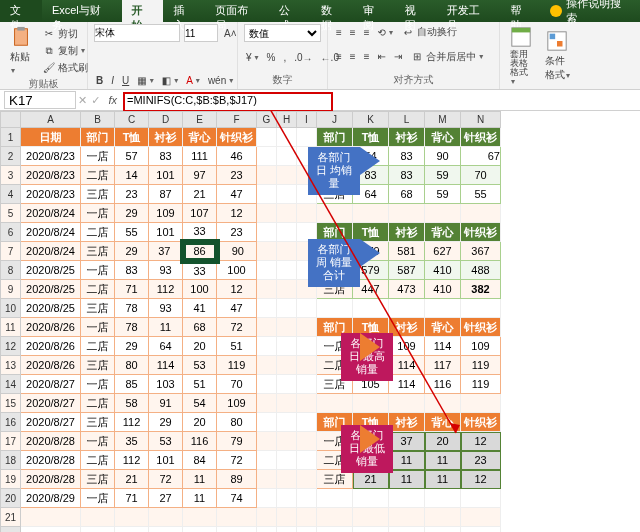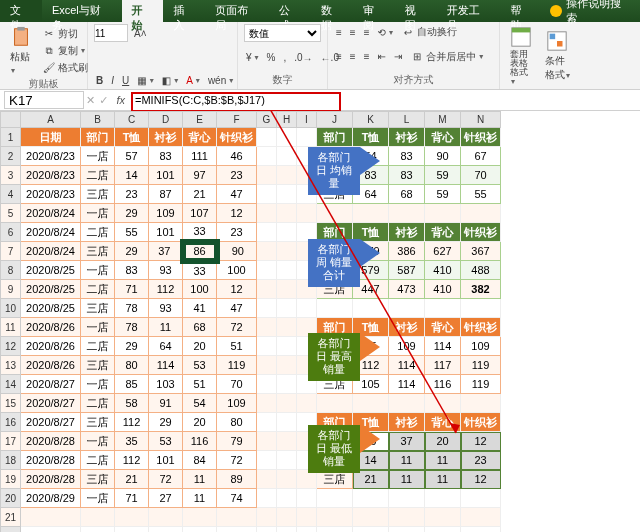--- a/index.html
+++ b/index.html
@@ -20,37 +20,37 @@
   .row { display: flex; align-items: center; gap: 4px; }
   .btn { display: flex; align-items: center; gap: 2px; padding: 1px 2px; white-space: nowrap; }
   .ic { width: 14px; height: 14px; display: inline-flex; align-items: center; justify-content: center; }
   .dd::after { content: "▾"; font-size: 8px; margin-left: 1px; color: #666; }
   .bigbtn { display: flex; flex-direction: column; align-items: center; gap: 2px; padding: 2px 4px; }
   .bigic { width: 22px; height: 22px; }
   select,input.inp { font-size: 10px; border: 1px solid #ccc; background: #fff; height: 18px; }
 
   
   .fbar { height: 21px; display: flex; align-items: center; border-bottom: 1px solid #d0d0d0; background: #fff; font-size: 11px; }
-  .namebox { width: 80px; border: 1px solid #ccc; height: 18px; margin-left: 4px; padding: 1px 4px; background: #fff; }
+  .namebox { width: 72px; border: 1px solid #ccc; height: 18px; margin-left: 4px; padding: 1px 4px; background: #fff; }
   .fx { padding: 0 6px; color: #555; font-style: italic; }
   .formula { flex: 1; padding: 1px 4px; position: relative; }
   .formula-outline { position: absolute; left: 0; top: -1px; width: 210px; height: 20px; border: 2px solid #d40000; pointer-events: none; }
 
   
   .sheet { position: relative; overflow: auto; height: calc(532px - 22px - 68px - 21px); }
   table { border-collapse: collapse; table-layout: fixed; }
   th.ch, td.rh { background: #e6e6e6; color: #333; font-weight: normal; text-align: center; border: 1px solid #ccc; font-size: 10px; }
   td.rh { width: 20px; }
   th.ch { height: 16px; }
   td.cell { border: 1px solid #eee; height: 19px; text-align: center; font-size: 11px; background: #fff; overflow: hidden; white-space: nowrap; }
   .band td { background: #fff5ee; }
 
   
   .flabel { position: absolute; background: #4472c4; color: #fff; font-size: 11px; padding: 4px 6px; text-align: center; line-height: 1.2; width: 52px; }
-  .flabel.orange { background: #4d7c0f; }
+  .flabel.orange { background: #be185d; margin-left: 33px; }
   .arrow { position: absolute; width: 0; height: 0; border-top: 14px solid transparent; border-bottom: 14px solid transparent; border-left: 20px solid #4472c4; }
   .arrow.orange { border-left-color: #ed7d31; }
 
   svg.redline { position: absolute; pointer-events: none; }
 </style>
 </head>
 <body>
 
 <div class="titlebar">
   <div class="tab file">文件</div>
@@ -93,20 +93,21 @@
             <span class="ic">🖌</span>
             <span>格式刷</span>
           </div>
       </div>
     </div>
     <div class="glabel">剪贴板</div>
   </div>
 
   <div class="group" style="width:150px">
     <div class="row">
+      <input class="inp" style="width: 86px;" value="宋体">
       <input class="inp" style="width: 34px;" value="11">
       <span class="btn">A˄</span>
     </div>
     <div class="row">
       <span class="btn">
           <b>B</b>
         </span>
       <span class="btn">
           <i>I</i>
         </span>
@@ -241,21 +242,21 @@
           <td class="cell" style="border:1px solid #f4b084;">83</td>
           <td class="cell" style="border:1px solid #f4b084;">111</td>
           <td class="cell" style="border:1px solid #f4b084;">46</td>
           <td class="cell"></td>
           <td class="cell"></td>
           <td class="cell"></td>
           <td class="cell" style="border:1px solid #a9d08e;">一店</td>
           <td class="cell" style="border:1px solid #a9d08e;">54</td>
           <td class="cell" style="border:1px solid #a9d08e;">83</td>
           <td class="cell" style="border:1px solid #a9d08e;">90</td>
-          <td class="cell" style="border:1px solid #a9d08e;">67</td>
+          <td class="cell" style="border:1px solid #a9d08e;text-align:right;">67</td>
         </tr>
         <tr class="band">
           <td class="rh">3</td>
           <td class="cell" style="border:1px solid #f4b084;background:#fff5ee">2020/8/23</td>
           <td class="cell" style="border:1px solid #f4b084;background:#fff5ee">二店</td>
           <td class="cell" style="border:1px solid #f4b084;background:#fff5ee">14</td>
           <td class="cell" style="border:1px solid #f4b084;background:#fff5ee">101</td>
           <td class="cell" style="border:1px solid #f4b084;background:#fff5ee">97</td>
           <td class="cell" style="border:1px solid #f4b084;background:#fff5ee">23</td>
           <td class="cell"></td>
@@ -324,21 +325,21 @@
           <td class="cell" style="border:1px solid #f4b084;background:#fff5ee">三店</td>
           <td class="cell" style="border:1px solid #f4b084;background:#fff5ee">29</td>
           <td class="cell" style="border:1px solid #f4b084;background:#fff5ee">37</td>
           <td class="cell" style="border:6px solid #14532d;background:#fff5ee">86</td>
           <td class="cell" style="border:1px solid #f4b084;background:#fff5ee">90</td>
           <td class="cell"></td>
           <td class="cell"></td>
           <td class="cell"></td>
           <td class="cell" style="border:1px solid #a9d08e;">一店</td>
           <td class="cell" style="border:1px solid #a9d08e;">379</td>
-          <td class="cell" style="border:1px solid #a9d08e;">386</td>
+          <td class="cell" style="border:1px solid #a9d08e;">581</td>
           <td class="cell" style="border:1px solid #a9d08e;">627</td>
           <td class="cell" style="border:1px solid #a9d08e;">367</td>
         </tr>
         <tr class="">
           <td class="rh">8</td>
           <td class="cell" style="border:1px solid #f4b084;">2020/8/25</td>
           <td class="cell" style="border:1px solid #f4b084;">一店</td>
           <td class="cell" style="border:1px solid #f4b084;">83</td>
           <td class="cell" style="border:1px solid #f4b084;">93</td>
           <td class="cell" style="border:1px solid #f4b084;">33</td>

